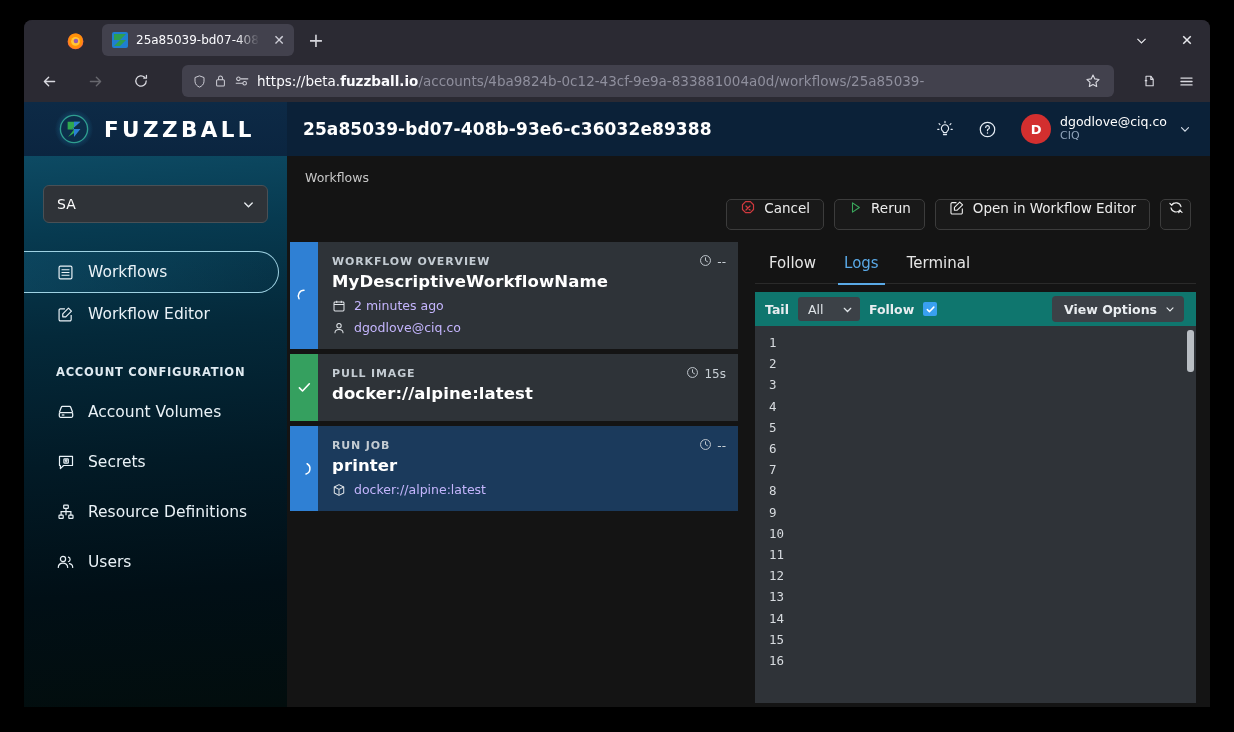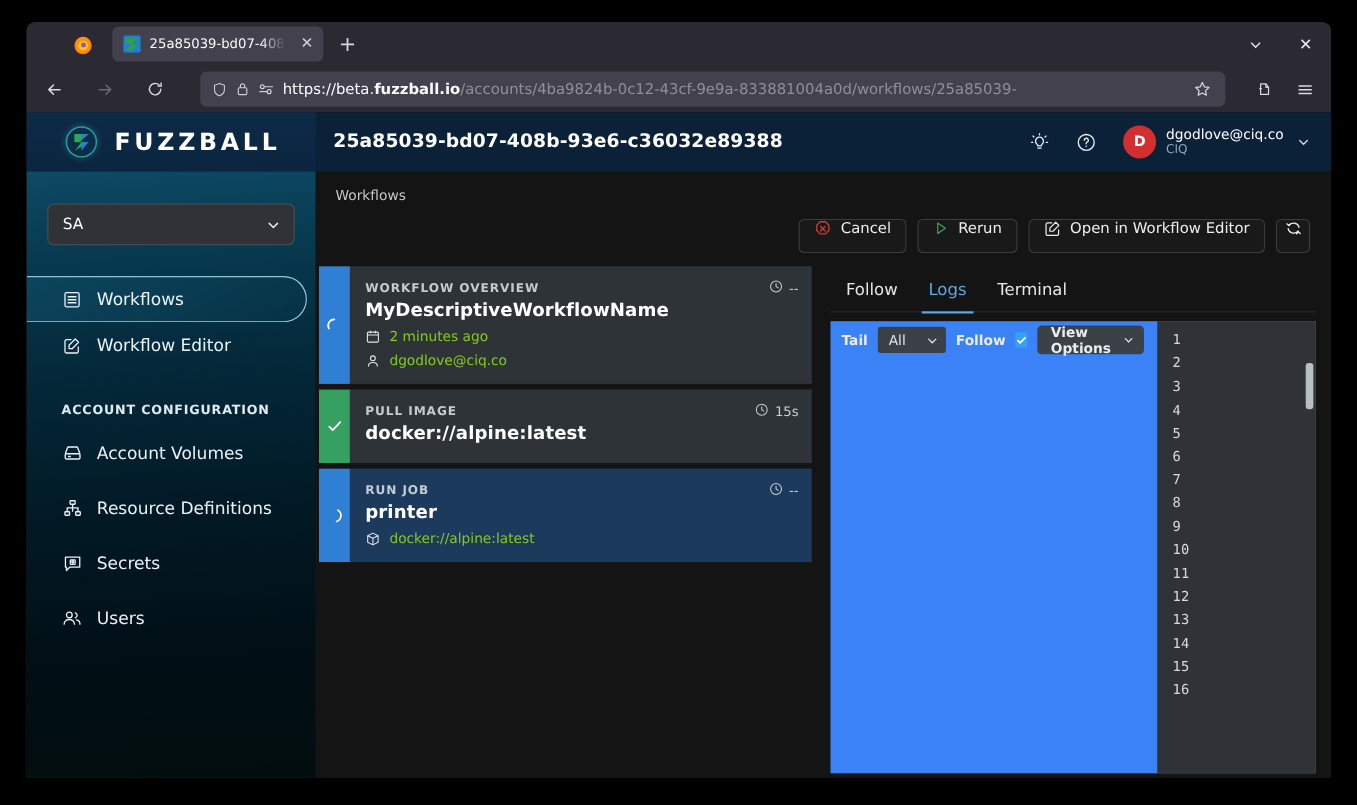--- a/index.html
+++ b/index.html
@@ -356,21 +356,21 @@
     color: #ffffff;
     margin-top: 4px;
     letter-spacing: 0.1px;
   }
   .card-meta {
     display: flex;
     align-items: center;
     gap: 8px;
     margin-top: 7px;
     font-size: 12.5px;
-    color: #84cc16;
+    color: #c4b5fd;
   }
   .card-meta .mico { display:flex; align-items:center; color:#e2e6ea; }
   .card-time {
     position: absolute;
     right: 12px; top: 12px;
     display: flex;
     align-items: center;
     gap: 5px;
     font-size: 12px;
     color: #c9d0d6;
@@ -401,24 +401,24 @@
   .ptab.active { color: #5aa9e6; }
   .ptab.active::after {
     content:'';
     position:absolute;
     left: 8px; right: 8px; bottom: -1px;
     height: 2px;
     background: #5aa9e6;
   }
   .logs-panel {
     flex: 1;
-    background: #3b82f6;
+    background: #0f766e;
     margin-top: 8px;
     display: flex;
-    flex-direction: row;
+    flex-direction: column;
     position: relative;
     min-height: 0;
   }
   .logs-toolbar {
     height: 34px;
     display: flex;
     align-items: center;
     gap: 9px;
     padding: 0 12px 0 10px;
     flex: 0 0 34px;
@@ -668,39 +668,39 @@
             <svg width="18" height="18" viewBox="0 0 18 18" fill="none" stroke="currentColor" stroke-width="1.25" stroke-linejoin="round">
               <path d="M2.3 9.5l2-5.3a1.2 1.2 0 0 1 1.1-.8h7.2a1.2 1.2 0 0 1 1.1.8l2 5.3"></path>
               <rect x="2.3" y="9.5" width="13.4" height="4.8" rx="1.2"></rect>
               <path d="M4.8 12h2.6"></path>
             </svg>
           </span>
           <span>Account Volumes</span>
         </div>
         <div class="nav-item sub">
           <span class="nav-icon">
+            <svg width="18" height="18" viewBox="0 0 18 18" fill="none" stroke="currentColor" stroke-width="1.2" stroke-linejoin="round">
+              <path d="M2.5 3.4h13v9.1H6.6L3.4 15.6v-3.1H2.5z"></path>
+              <rect x="6.9" y="5.9" width="4.4" height="4.2" rx=".7"></rect>
+              <circle cx="9.1" cy="7.6" r=".85"></circle>
+              <path d="M9.1 8.4v1.1"></path>
+            </svg>
+          </span>
+          <span>Secrets</span>
+        </div>
+        <div class="nav-item sub">
+          <span class="nav-icon">
             <svg width="18" height="18" viewBox="0 0 18 18" fill="none" stroke="currentColor" stroke-width="1.2">
               <rect x="6.7" y="2.2" width="4.6" height="3.2" rx=".6"></rect>
               <rect x="2" y="12.2" width="4.2" height="3.2" rx=".6"></rect>
               <rect x="11.8" y="12.2" width="4.2" height="3.2" rx=".6"></rect>
               <path d="M9 5.4v3.3M4.1 12.2V8.7h9.8v3.5M9 8.7v3.5"></path>
             </svg>
           </span>
           <span>Resource Definitions</span>
-        </div>
-        <div class="nav-item sub">
-          <span class="nav-icon">
-            <svg width="18" height="18" viewBox="0 0 18 18" fill="none" stroke="currentColor" stroke-width="1.2" stroke-linejoin="round">
-              <path d="M2.5 3.4h13v9.1H6.6L3.4 15.6v-3.1H2.5z"></path>
-              <rect x="6.9" y="5.9" width="4.4" height="4.2" rx=".7"></rect>
-              <circle cx="9.1" cy="7.6" r=".85"></circle>
-              <path d="M9.1 8.4v1.1"></path>
-            </svg>
-          </span>
-          <span>Secrets</span>
         </div>
         <div class="nav-item sub">
           <span class="nav-icon">
             <svg width="19" height="19" viewBox="0 0 19 19" fill="none" stroke="currentColor" stroke-width="1.2" stroke-linecap="round">
               <circle cx="7" cy="6" r="2.6"></circle>
               <path d="M2.3 14.4c0-2.6 2.1-4.2 4.7-4.2s4.7 1.6 4.7 4.2"></path>
               <path d="M12.4 4.1a2.4 2.4 0 0 1 0 4.6"></path>
               <path d="M13.5 10.6c2 .35 3.2 1.8 3.2 3.8"></path>
             </svg>
           </span>

